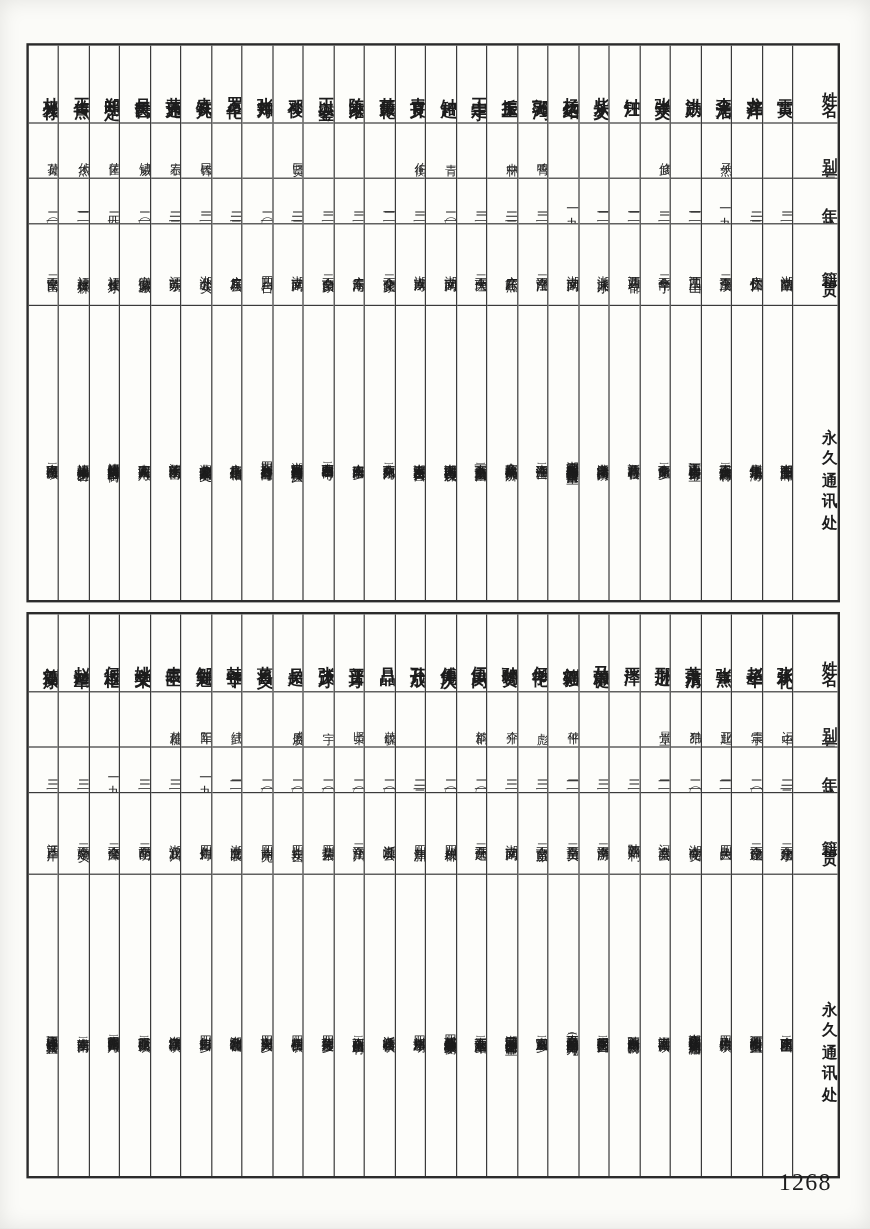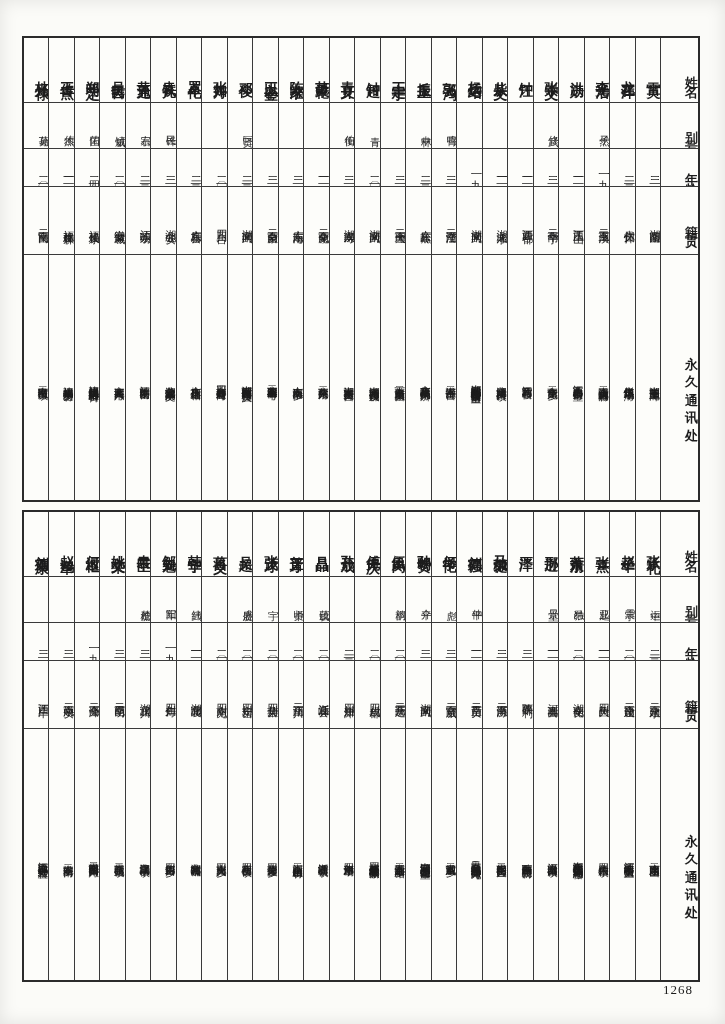--- a/index.html
+++ b/index.html
@@ -46,21 +46,21 @@
   .c-name{height:64px;padding-top:5px;font-size:14px;font-weight:700;letter-spacing:2px;}
   .c-alias{height:46px;padding-top:5px;font-size:10.5px;letter-spacing:1px;color:#2a2a2a;}
   .c-age{height:38px;padding-top:6px;font-size:11.5px;letter-spacing:3px;}
   .c-origin{height:68px;padding-top:5px;font-size:11px;letter-spacing:1px;}
   .c-address{flex:1 1 auto;padding-top:5px;font-size:10.5px;letter-spacing:0.5px;line-height:1.08;}
   .header-col .cell{font-weight:700;}
   .h-name,.h-alias,.h-age,.h-origin{font-size:13px;letter-spacing:9px;padding-top:9px;}
   .h-address{font-size:13px;letter-spacing:18px;padding-top:26px;}
   .page-number{
     position:absolute;right:32px;bottom:26px;
-    font-size:13px;letter-spacing:1px;
+    font-size:20px;letter-spacing:1px;
     font-family:"Liberation Serif","DejaVu Serif",serif;
   }
 </style>
 </head>
 <body>
 
 <div class="page">
 
   <div class="dtable t-top">
     <div class="col header-col">

